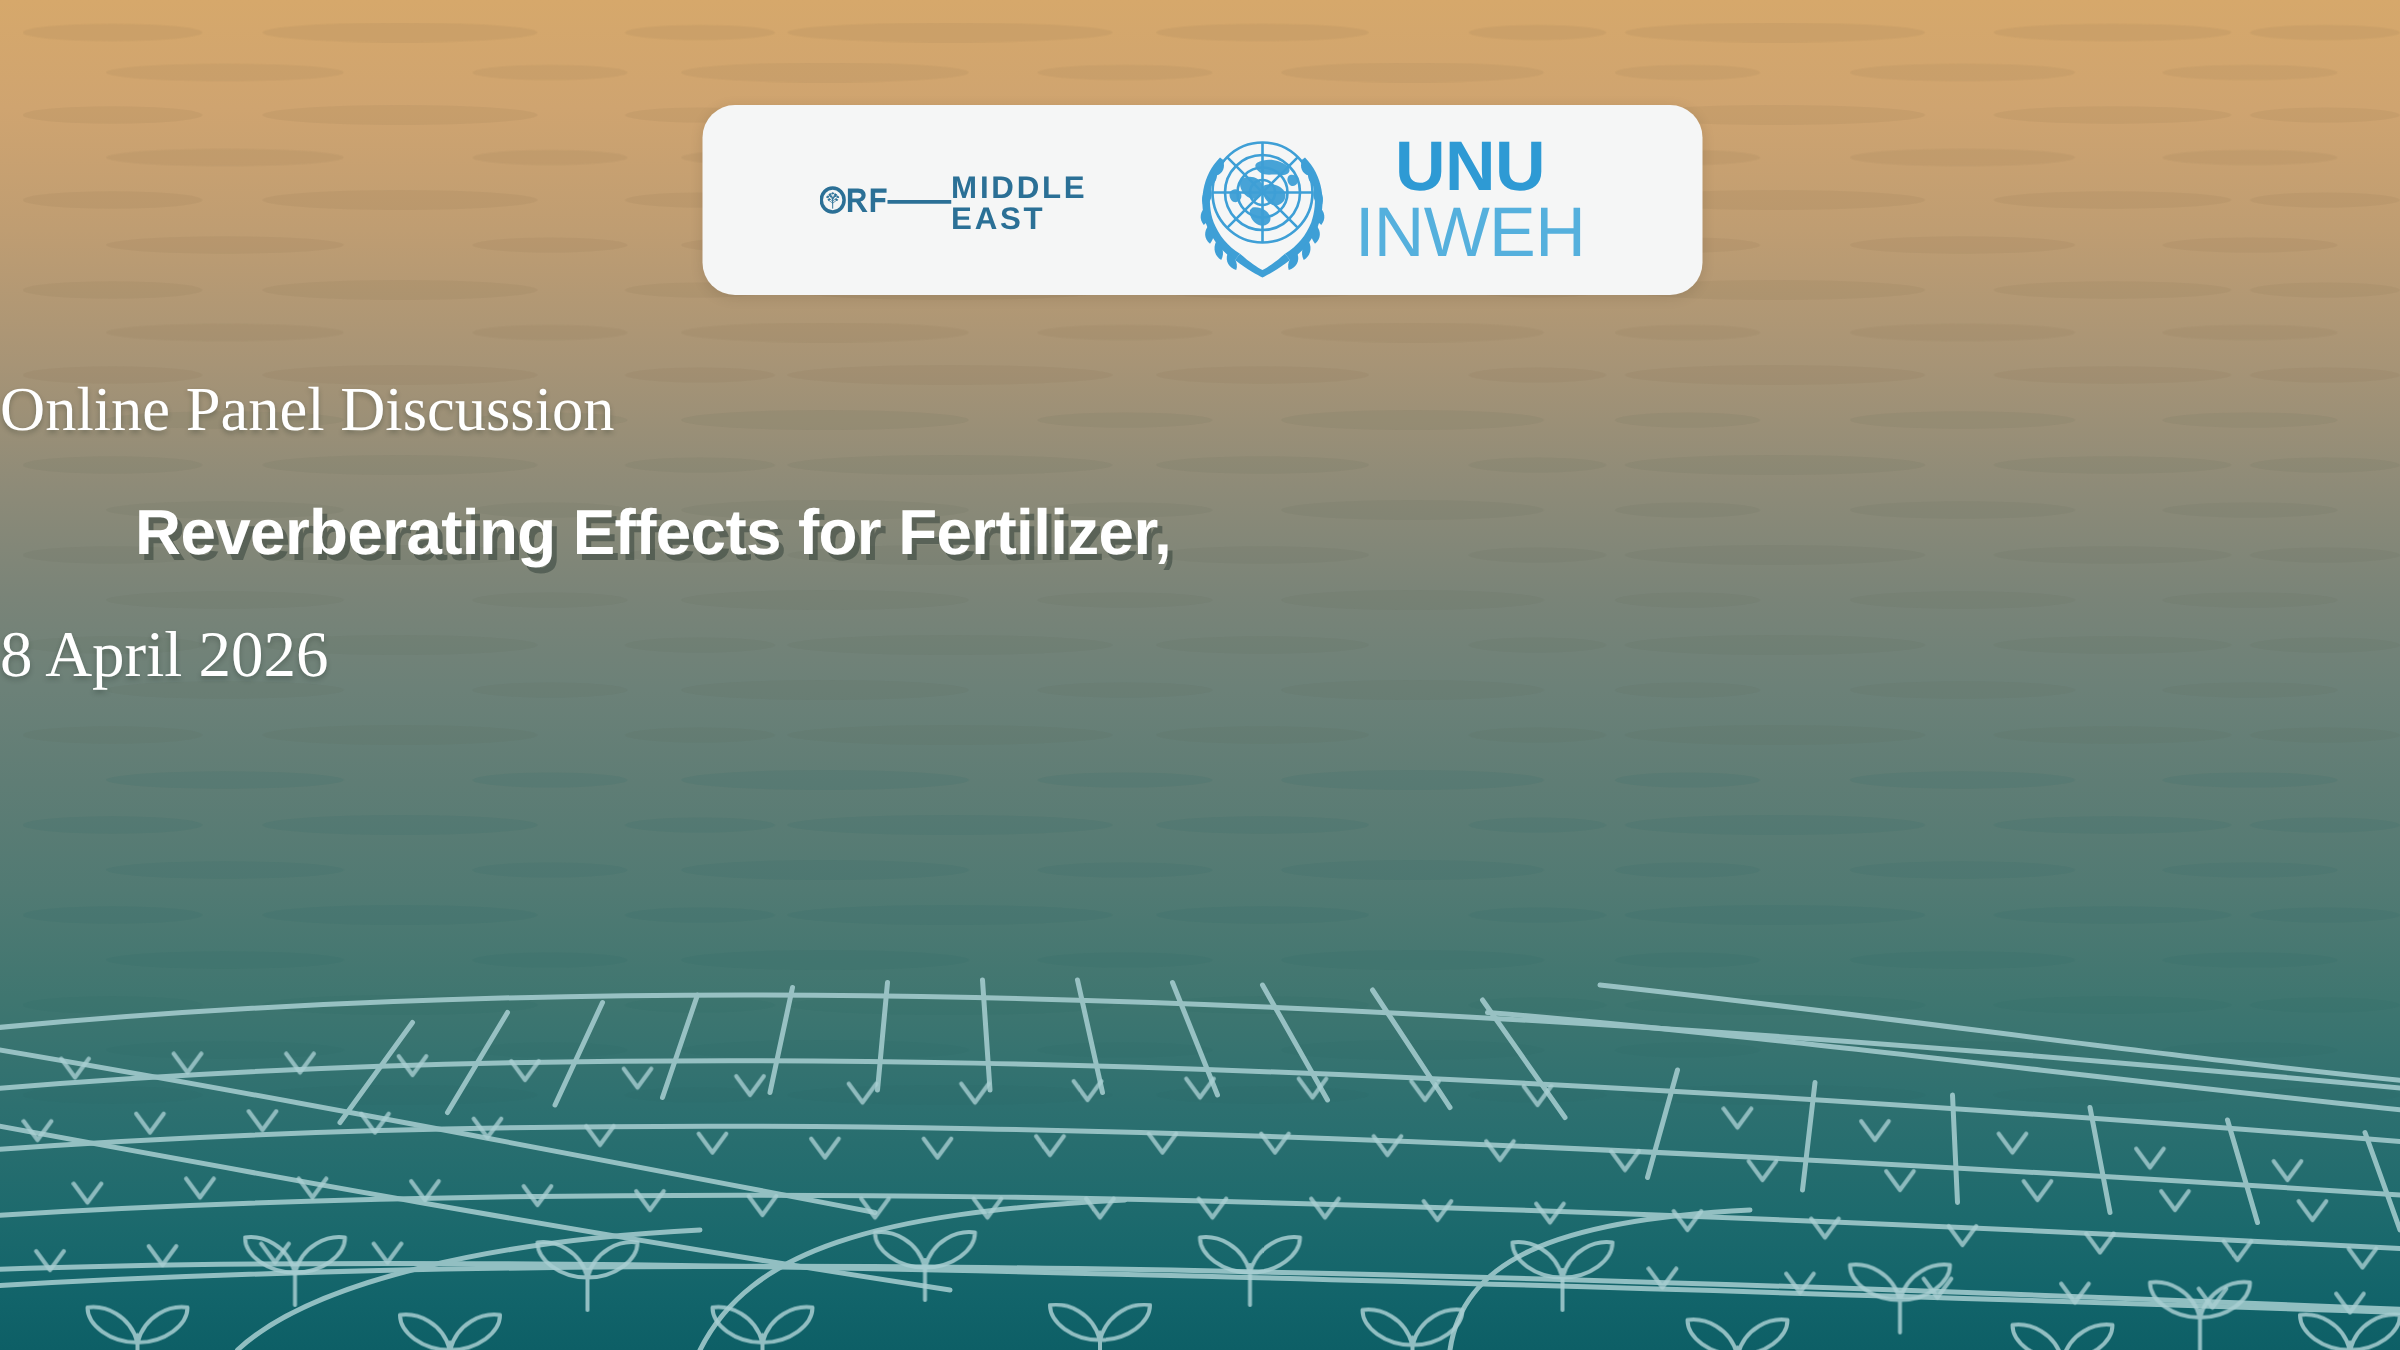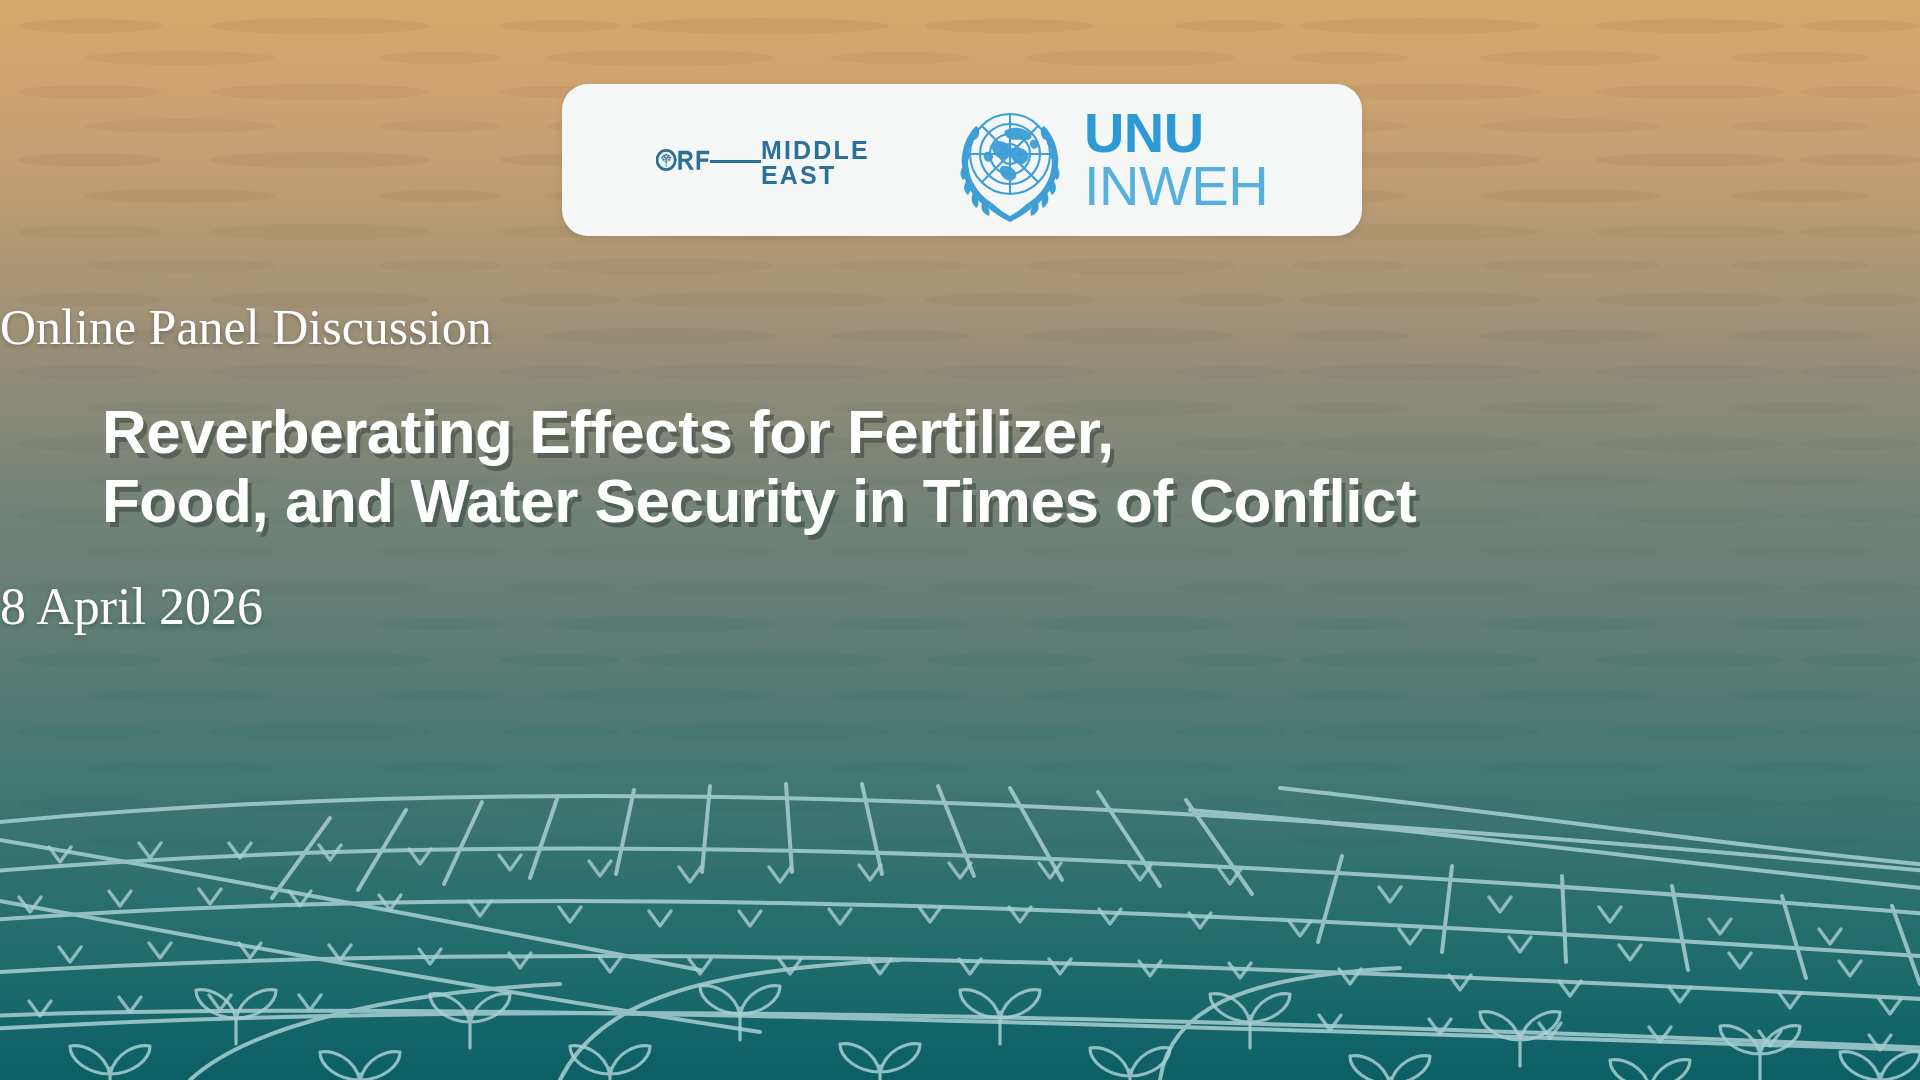--- a/index.html
+++ b/index.html
@@ -70,21 +70,21 @@
   .orf-sub {
     margin-top:5px;
     color:#2b7096;
     font-size:25px;
     font-weight:600;
     letter-spacing:2.2px;
     line-height:1;
     font-family:"Liberation Sans", sans-serif;
   }
 
-  .unu-logo { display:flex; align-items:center; gap:10px; }
+  .unu-logo { display:flex; align-items:center; gap:10px;text-align:center; }
   .un-emblem { width:128px; height:128px; display:block; }
   .unu-words { display:flex; flex-direction:column; line-height:.94; }
   .unu-top {
     color:#2e9ad4;
     font-size:56px;
     font-weight:700;
     letter-spacing:-.5px;
     font-family:"Liberation Sans", sans-serif;
   }
   .unu-bottom {
@@ -105,27 +105,26 @@
     font-family:"Liberation Serif", serif;
     font-size:50px;
     color:#ffffff;
     line-height:1.1;
     text-shadow:0 2px 4px rgba(20,35,30,.28);
     margin-bottom:42px;
   }
   .title {
     font-family:"Liberation Sans", sans-serif;
     font-weight:700;
-    font-size:62px;
+    font-size:51px;
     color:#ffffff;
     line-height:1.12;
     letter-spacing:-.5px;
     text-shadow:4px 5px 0 rgba(38,54,46,.45);
-    padding:0 70px;
-    margin-left:32px;
+    padding:0 108px;
   }
   .title-line { display:block; white-space:nowrap; }
   .date {
     margin-top:42px;
     font-family:"Liberation Serif", serif;
     font-size:52px;
     color:#ffffff;
     line-height:1.1;
     text-shadow:0 2px 4px rgba(20,35,30,.28);
   }
@@ -444,19 +443,18 @@
         <span class="unu-bottom">INWEH</span>
       </div>
     </div>
   </div>
 
   <div class="content">
     <div class="kicker">Online Panel Discussion</div>
 
     <h1 class="title">
       <span class="title-line">Reverberating Effects for Fertilizer,</span>
-      <span class="title-line">Food, and Water Security in Times of Conflict</span>
     </h1>
 
     <div class="date">8 April 2026</div>
   </div>
 
 </div>
 
 </body></html>

